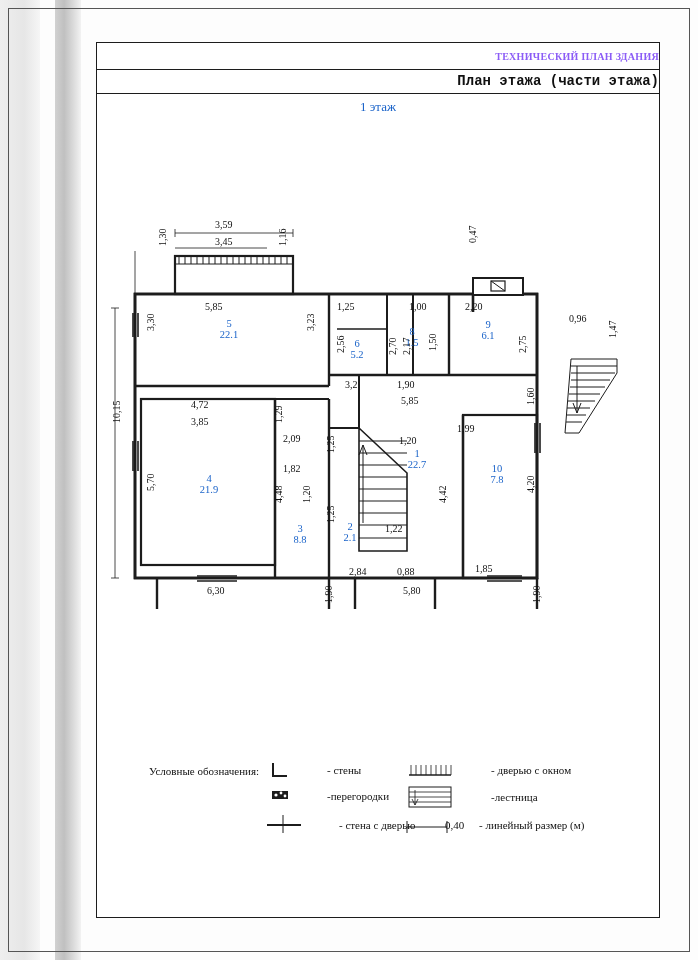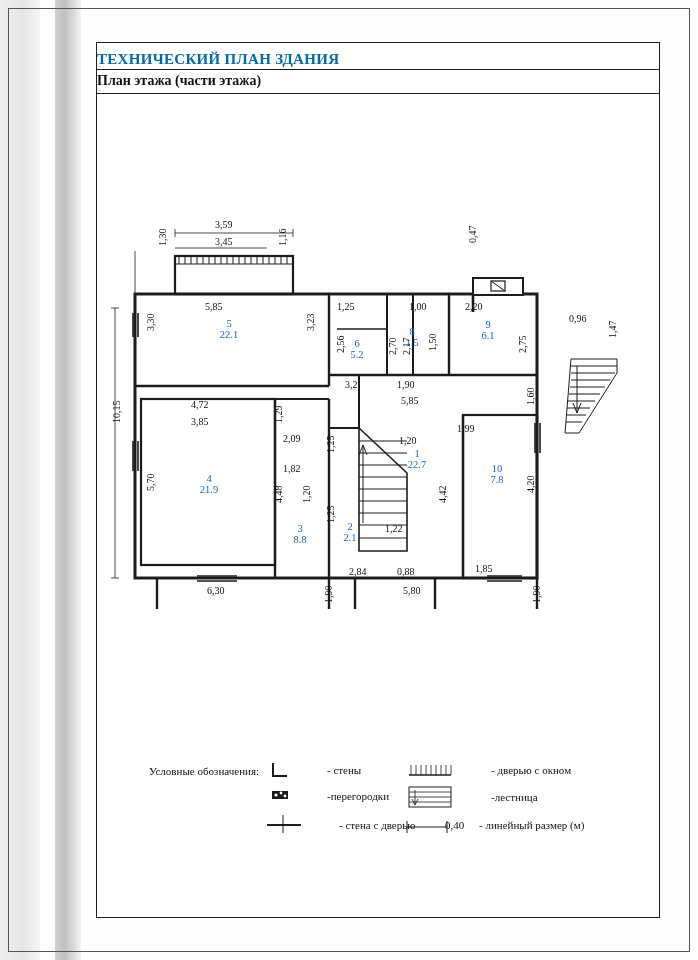--- a/index.html
+++ b/index.html
@@ -30,26 +30,26 @@
   }
   .doc{
     position:absolute;left:96px;top:42px;width:562px;height:874px;
     border:1px solid #1c1c1c;
     background:#ffffff;
   }
   .hdr-rule{
     position:absolute;left:0;width:100%;height:0;border-top:1px solid #1c1c1c;
   }
   .title1{
-    position:absolute;left:0;top:8px;width:100%;text-align:left;
-    font-weight:bold;font-size:15px;letter-spacing:.3px;color:#0369a1;
+    position:absolute;left:0;top:8px;width:100%;text-align:right;
+    font-weight:bold;font-size:10px;letter-spacing:.3px;color:#8b5cf6;
   }
   .title2{
-    position:absolute;left:0;top:30px;width:100%;text-align:left;
-    font-weight:bold;font-size:14px;color:#111;
+    position:absolute;left:0;top:30px;width:100%;text-align:right;
+    font-weight:bold;font-size:14px;color:#111;font-family:Liberation Mono, monospace;
   }
   .title3{
     position:absolute;left:0;top:56px;width:100%;text-align:center;
     font-size:13px;color:#1a63c9;
   }
   
   .plan{
     position:absolute;left:0;top:80px;width:562px;height:560px;
   }
   .dimtxt{
@@ -79,20 +79,21 @@
   <div class="scan-bar"></div>
   <div class="page-border"></div>
 
   <div class="doc">
 
     <div class="hdr-rule" style="top:26px"></div>
     <div class="hdr-rule" style="top:50px"></div>
 
     <div class="title1">ТЕХНИЧЕСКИЙ ПЛАН ЗДАНИЯ</div>
     <div class="title2">План этажа (части этажа)</div>
+    <div class="title3">1 этаж</div>
 
     <div class="plan">
 
       <svg width="562" height="560" viewBox="0 0 562 560">
         <g stroke="#1c1c1c" fill="none">
 
           <rect x="78" y="133" width="118" height="38" stroke-width="2.2" fill="#fff"></rect>
 
           <g stroke-width="1">
             <line x1="82" y1="133" x2="82" y2="141"></line>

